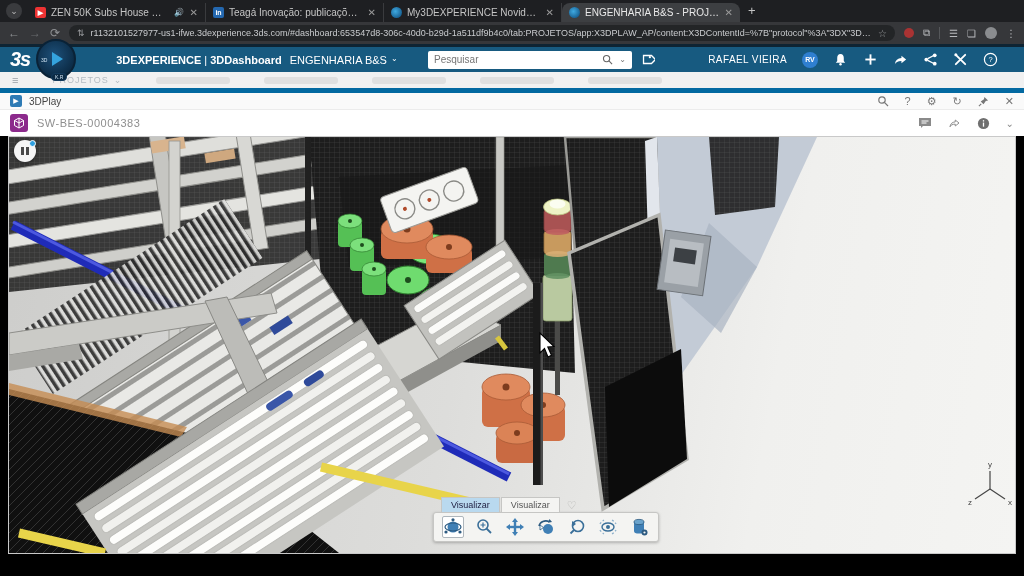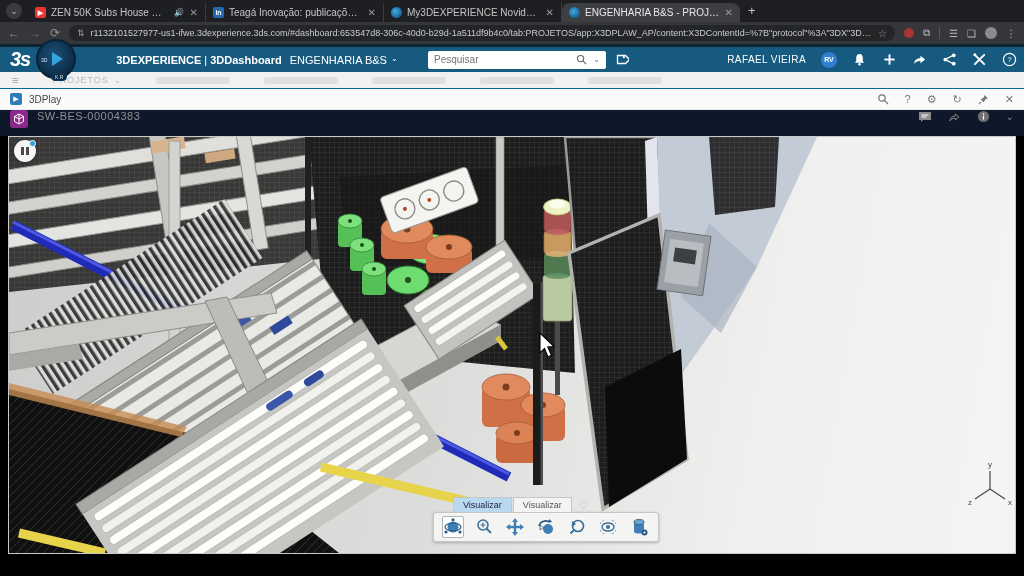--- a/index.html
+++ b/index.html
@@ -44,63 +44,63 @@
              display:flex; align-items:center; justify-content:center; z-index:5; }
   .compass .play { width:0; height:0; border-left:11px solid #35a3dd; border-top:7px solid transparent; border-bottom:7px solid transparent; margin-left:3px;}
   .compass .c3d { position:absolute; left:3px; top:16px; font-size:5px; color:#cfe3f2; }
   .compass .kr { position:absolute; left:13px; bottom:-4px; background:#0b2a44; border:1px solid #123a5c; color:#cfe3f2;
                  font-size:5px; padding:0 3px; border-radius:6px; }
   .brandtxt { font-size:11px; margin-left:40px; white-space:nowrap; }
   .brandtxt b { font-weight:bold; }
   .dashname { font-size:11px; margin-left:8px; white-space:nowrap; display:flex; align-items:flex-start; gap:4px;}
   .chev { font-size:8px; }
   .searchwrap { position:absolute; left:428px; display:flex; align-items:center; gap:8px; }
-  .searchbox { width:178px; height:18px; background:#fff; border-radius:2px; display:flex; align-items:center; padding:0 6px; gap:6px;}
+  .searchbox { width:204px; height:18px; background:#fff; border-radius:2px; display:flex; align-items:center; padding:0 6px; gap:6px;}
   .searchbox input { flex:1; border:none; outline:none; font-size:10px; color:#333; background:transparent; min-width:0;}
   .searchbox .mag { flex:none; }
   .searchbox .schev { color:#777; font-size:8px; }
-  .hdr-right { position:absolute; right:7px; display:flex; align-items:center; gap:15px; }
+  .hdr-right { position:absolute; right:26px; display:flex; align-items:center; gap:15px; }
   .username { font-size:10px; letter-spacing:.4px; }
   .avatar-rv { width:16px; height:16px; border-radius:50%; background:#2f7fd0; color:#fff; font-size:7px; font-weight:bold;
                display:flex; align-items:center; justify-content:center; }
   .hic { width:15px; height:15px; }
 
   
   .dashtabs { height:16px; background:#f1f1f1; display:flex; align-items:center; gap:34px; padding-left:12px; }
   .burger { color:#9aa0a6; font-size:11px; letter-spacing:0; }
   .ghost-tab { color:rgba(90,110,125,.4); font-size:9px; letter-spacing:1px; display:flex; gap:5px; align-items:center;}
   .skel { width:74px; height:7px; background:rgba(0,0,0,.07); border-radius:3px; }
 
   
-  .panelheader { height:22px; background:#fafafa; border-top:1px solid #0369a1; border-bottom:1px solid #ececec;
+  .panelheader { height:22px; background:#fafafa; border-top:5px solid #0369a1; border-bottom:1px solid #ececec;
                  display:flex; align-items:center; padding:0 10px; gap:7px; }
   .appic { width:12px; height:12px; background:#2e7bb5; border-radius:2px; color:#fff; font-size:7px;
            display:flex; align-items:center; justify-content:center; }
   .paneltitle { font-size:10px; color:#444; }
   .ph-right { margin-left:auto; display:flex; align-items:center; gap:16px; color:#777; font-size:11px; }
   .ph-right svg { display:block; }
 
-  .modelbar { height:26px; background:#0f172a; display:flex; align-items:flex-start; padding:0 10px; gap:9px; }
+  .modelbar { height:26px; background:#ffffff; display:flex; align-items:center; padding:0 10px; gap:9px; }
   .cubeic { width:18px; height:18px; background:#8c2a8c; border-radius:3px; display:flex; align-items:center; justify-content:center; }
   .modelid { font-size:11px; color:#8f8f8f; letter-spacing:.5px; }
   .mb-right { margin-left:auto; display:flex; align-items:center; gap:16px; color:#8a8a8a; }
 
   
   .stage { position:relative; margin:0 8px; height:418px; background:#fff; }
   .canvas3d { position:absolute; inset:0; border:1px solid #c9c9c9; background:linear-gradient(100deg,#cdcdcb 0%,#dddddb 45%,#f0f0ee 75%,#f4f4f2 100%); overflow:hidden; }
   .canvas3d svg.scene { position:absolute; inset:0; }
 
   .pausebtn { position:absolute; left:5px; top:3px; width:22px; height:22px; border-radius:50%; background:#f6f6f6;
               box-shadow:0 1px 3px rgba(0,0,0,.35); display:flex; align-items:center; justify-content:center; gap:2px; }
   .pausebtn i { display:block; width:3px; height:8px; background:#4a4a4a; }
   .pausedot { position:absolute; right:0; top:0; width:7px; height:7px; border-radius:50%; background:#2fa0e0; border:1px solid #fff;}
 
   
   .vtoolbar { position:absolute; left:424px; top:360px; }
-  .vtabs { display:flex; align-items:flex-end; gap:1px; margin-left:20px; }
+  .vtabs { display:flex; align-items:flex-end; gap:1px; margin-left:8px; }
   .vtab { font-size:9px; padding:2px 9px 2px 9px; background:#f4f4f2; border:1px solid #c6c6c4; border-bottom:none; color:#555; }
   .vtab.active { background:#b9d9ef; color:#224; }
   .heart { color:#b9b9b7; font-size:11px; margin-left:6px; }
   .iconbar { display:flex; align-items:center; gap:9px; background:#f4f4f2; border:1px solid #c6c6c4; border-radius:3px;
              padding:3px 8px; box-shadow:0 1px 3px rgba(0,0,0,.25); }
   .tool { width:22px; height:22px; display:flex; align-items:center; justify-content:center; }
   .tool.selected { background:#fff; border:1px solid #aeb6bc; border-radius:2px; }
 
   .blackbar { height:22px; background:#000; }
 </style>

